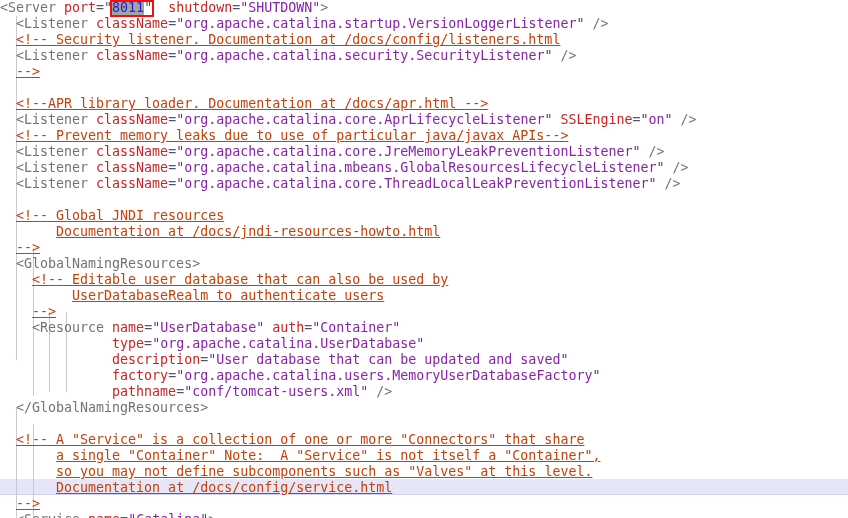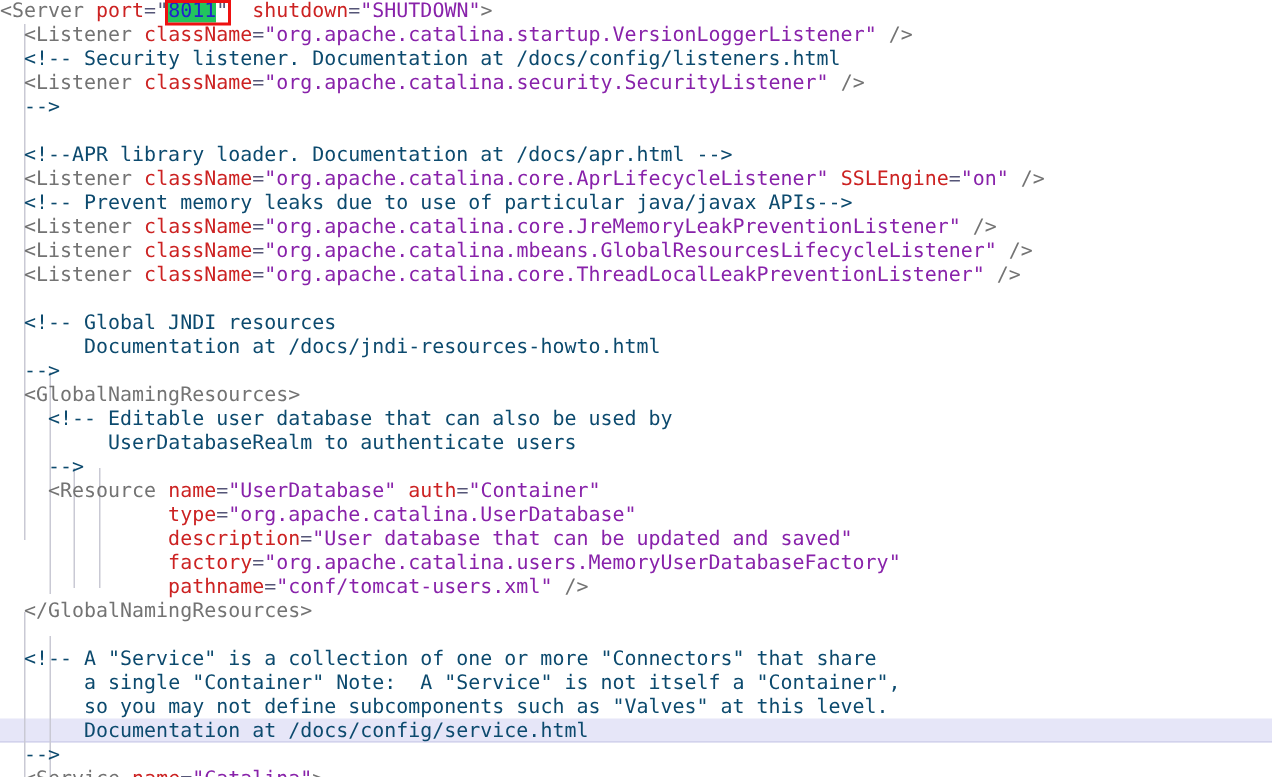--- a/index.html
+++ b/index.html
@@ -62,27 +62,27 @@
     height: 16px;
     line-height: 16px;
     white-space: pre;
     padding-left: 0px;
   }
 
   
   .t-tag   { color: #737373; }
   .t-attr  { color: #cc2222; }
   .t-val   { color: #8822aa; }
-  .t-com   { color: #0c4a6e; }
+  .t-com   { color: #c2410c; text-decoration: underline; }
   .t-punc  { color: #555577; }
   .t-plain { color: #333333; }
 
   
   .sel {
-    background: #22c55e;
+    background: #a3a3a3;
     color: #2222cc;
   }
 
   
   .anno-box {
     position: absolute;
     border: 2px solid #ee1111;
     box-sizing: border-box;
     z-index: 6;
     pointer-events: none;

